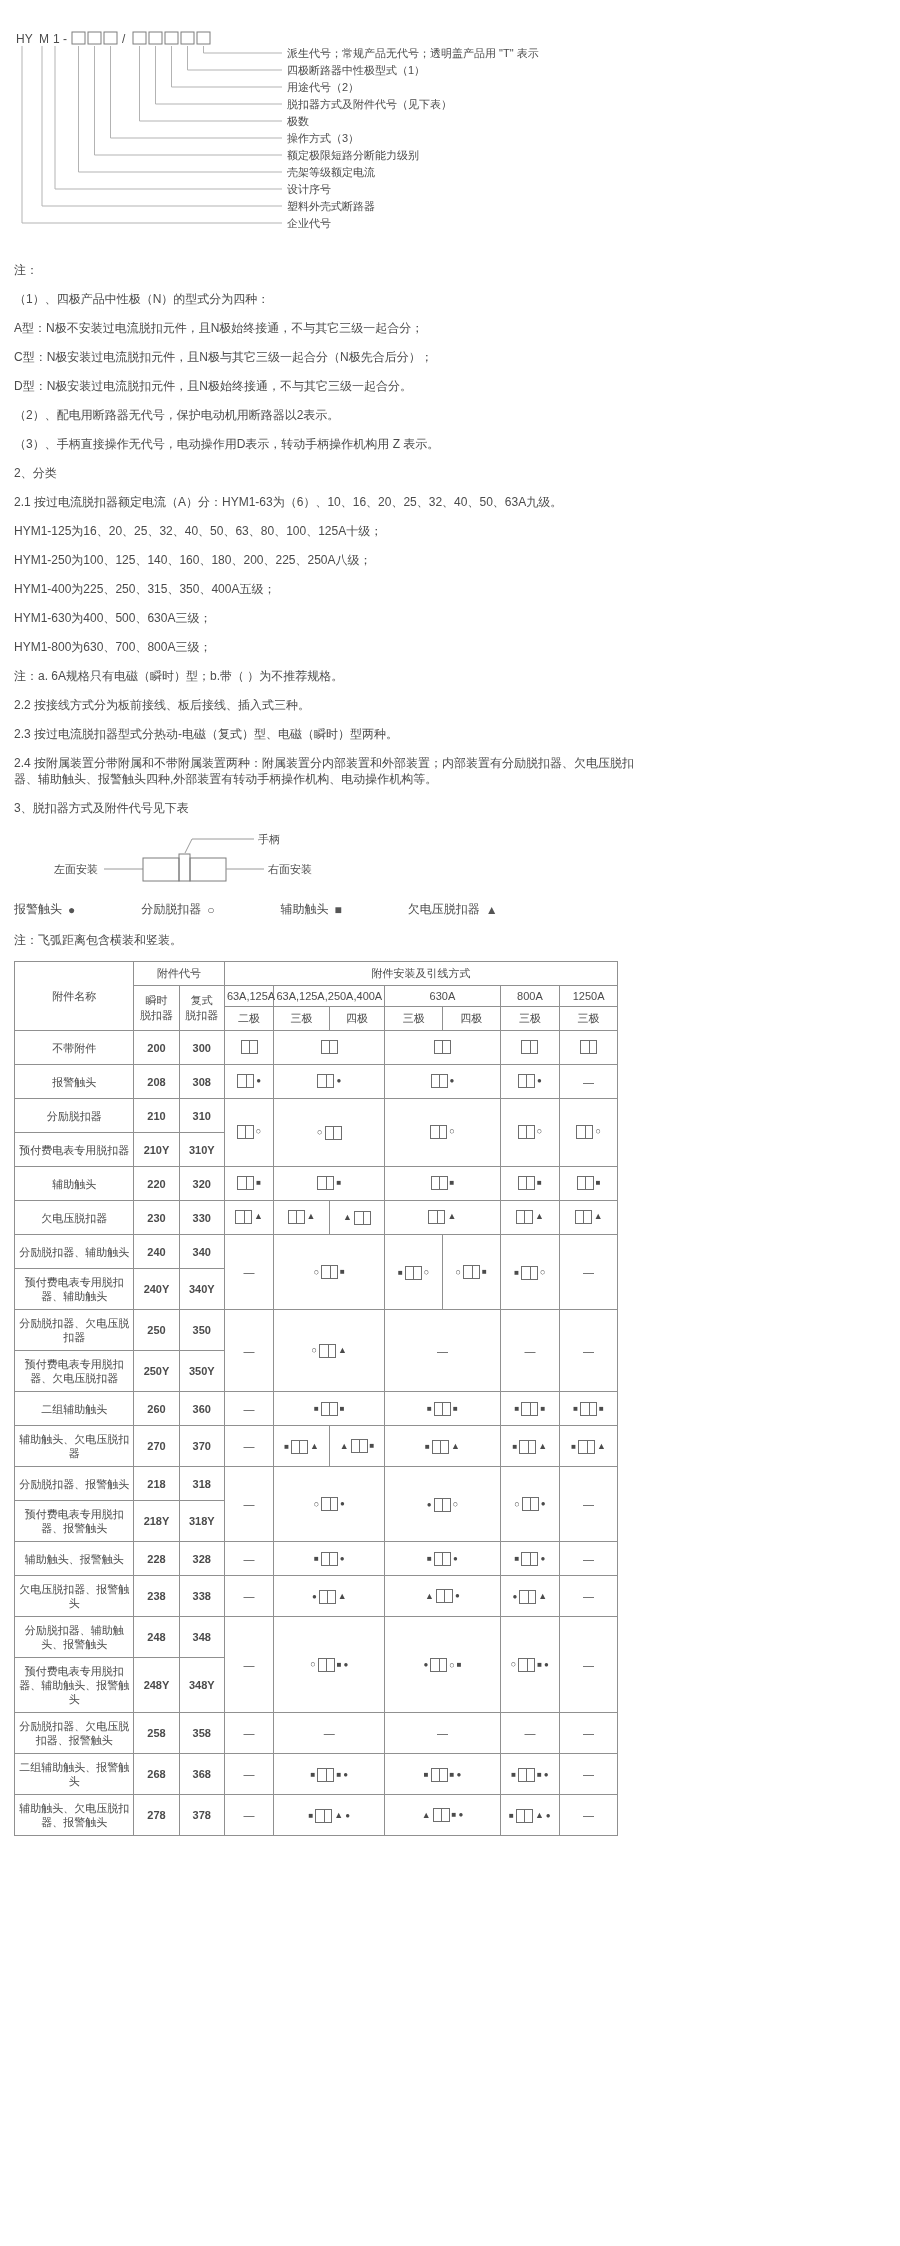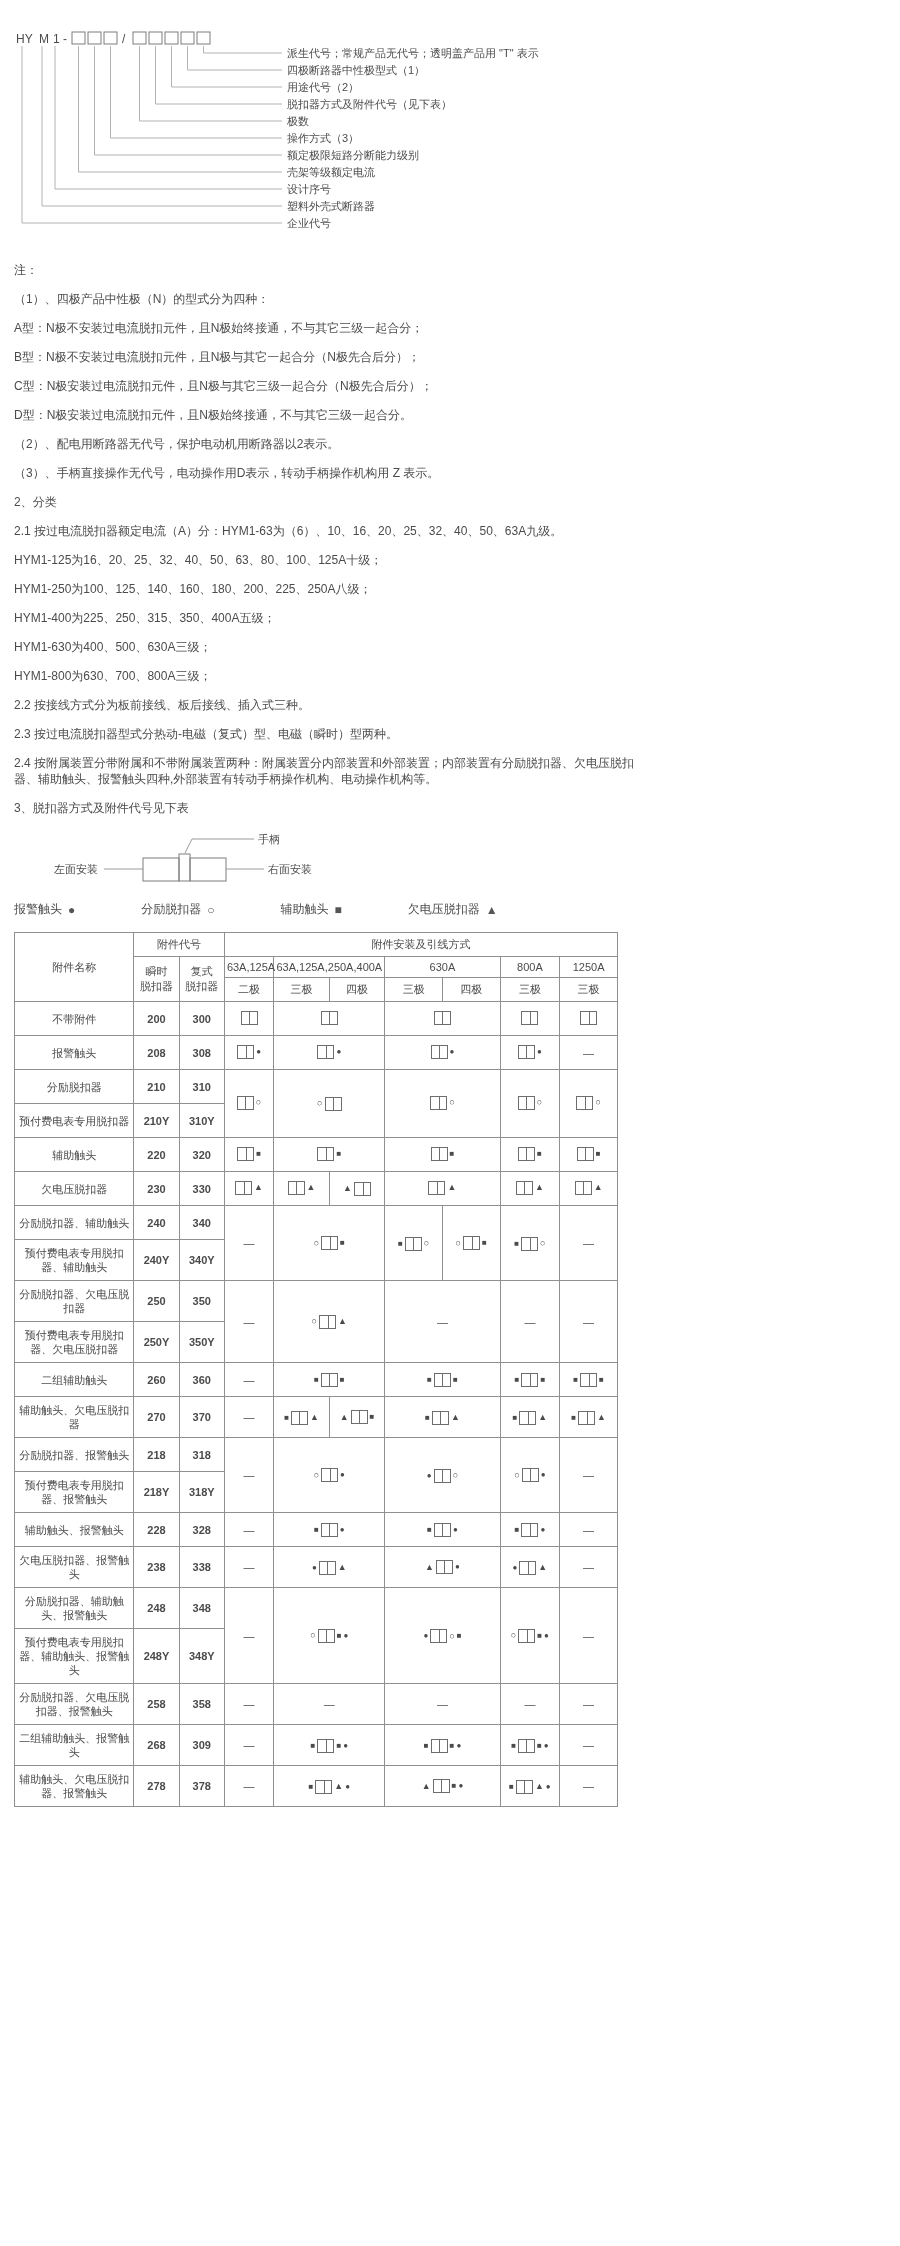--- a/index.html
+++ b/index.html
@@ -83,37 +83,37 @@
         <polyline points="8,20 8,197 268,197" class="callout-line"></polyline>
         <text x="273" y="200.5" class="callout-text">企业代号</text>
       </g>
   </svg>
 
   <div class="text-block">
     <p class="line">注：</p>
     <div>
         <p class="line">（1）、四极产品中性极（N）的型式分为四种：</p>
         <p class="line">A型：N极不安装过电流脱扣元件，且N极始终接通，不与其它三级一起合分；</p>
-        <p class="line">B型：N极不安装过电流脱扣元件，且N极与其它一起合分（N极先合后分）；</p>
         <p class="line">C型：N极安装过电流脱扣元件，且N极与其它三级一起合分（N极先合后分）；</p>
         <p class="line">D型：N极安装过电流脱扣元件，且N极始终接通，不与其它三级一起合分。</p>
         <p class="line">（2）、配电用断路器无代号，保护电动机用断路器以2表示。</p>
         <p class="line">（3）、手柄直接操作无代号，电动操作用D表示，转动手柄操作机构用 Z 表示。</p>
       </div>
   </div>
 
   <div class="text-block">
     <p class="line section-title">2、分类</p>
     <div>
         <p class="line">2.1 按过电流脱扣器额定电流（A）分：HYM1-63为（6）、10、16、20、25、32、40、50、63A九级。</p>
         <p class="line">HYM1-125为16、20、25、32、40、50、63、80、100、125A十级；</p>
         <p class="line">HYM1-250为100、125、140、160、180、200、225、250A八级；</p>
         <p class="line">HYM1-400为225、250、315、350、400A五级；</p>
         <p class="line">HYM1-630为400、500、630A三级；</p>
         <p class="line">HYM1-800为630、700、800A三级；</p>
+        <p class="line">注：a. 6A规格只有电磁（瞬时）型；b.带（ ）为不推荐规格。</p>
         <p class="line">2.2 按接线方式分为板前接线、板后接线、插入式三种。</p>
         <p class="line">2.3 按过电流脱扣器型式分热动-电磁（复式）型、电磁（瞬时）型两种。</p>
         <p class="line">2.4 按附属装置分带附属和不带附属装置两种：附属装置分内部装置和外部装置；内部装置有分励脱扣器、欠电压脱扣器、辅助触头、报警触头四种,外部装置有转动手柄操作机构、电动操作机构等。</p>
       </div>
   </div>
 
   <p class="line section-title">3、脱扣器方式及附件代号见下表</p>
 
   <svg id="handle-figure" viewBox="0 0 330 66" width="330" height="66">
     <text x="204" y="14" class="fig-text">手柄</text>
@@ -138,20 +138,21 @@
     </span>
     <span class="legend-item">
       <span>辅助触头</span>
       <span class="sym-glyph">■</span>
     </span>
     <span class="legend-item">
       <span>欠电压脱扣器</span>
       <span class="sym-glyph">▲</span>
     </span>
   </div>
+  <p class="line">注：飞弧距离包含横装和竖装。</p>
 
   <table class="acc-table">
     <colgroup>
       <col style="width:116px">
         <col style="width:44px">
         <col style="width:44px">
       <col style="width:48px">
         <col style="width:54px">
         <col style="width:54px">
       <col style="width:56px">
@@ -630,21 +631,21 @@
           <td class="cell-code">358</td>
           <td class="cell-install"><span class="dash">—</span></td>
           <td class="cell-install" colspan="2"><span class="dash">—</span></td>
           <td class="cell-install" colspan="2"><span class="dash">—</span></td>
           <td class="cell-install"><span class="dash">—</span></td>
           <td class="cell-install"><span class="dash">—</span></td>
         </tr>
         <tr>
           <td class="cell-name">二组辅助触头、报警触头</td>
           <td class="cell-code">268</td>
-          <td class="cell-code">309</td>
+          <td class="cell-code">368</td>
           <td class="cell-install"><span class="dash">—</span></td>
           <td class="cell-install" colspan="2"><span class="diag">
               <span class="sym sym-s">■</span>
               <span class="pole-box">
                 <span class="pole-div"></span>
               </span>
               <span class="sym sym-s">■</span>
               <span class="sym sym-a">●</span>
             </span></td>
           <td class="cell-install" colspan="2"><span class="diag">

